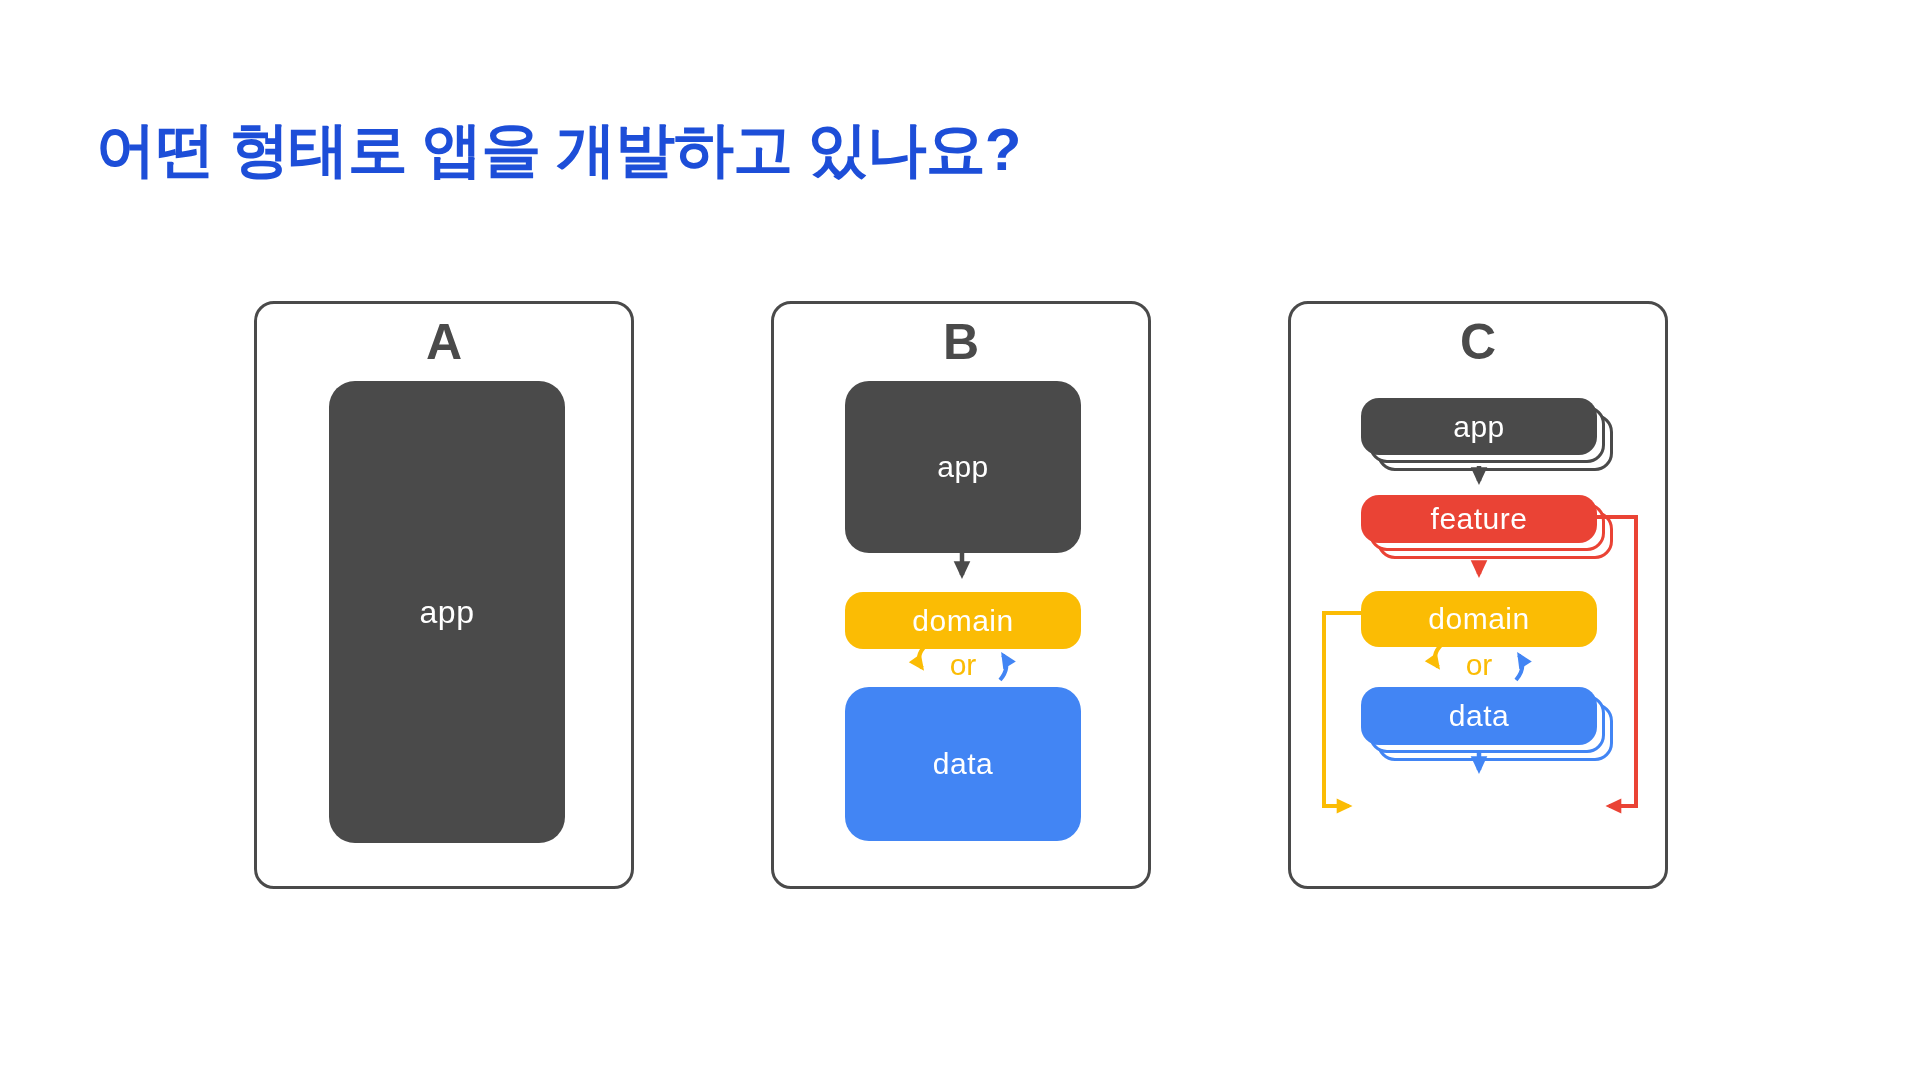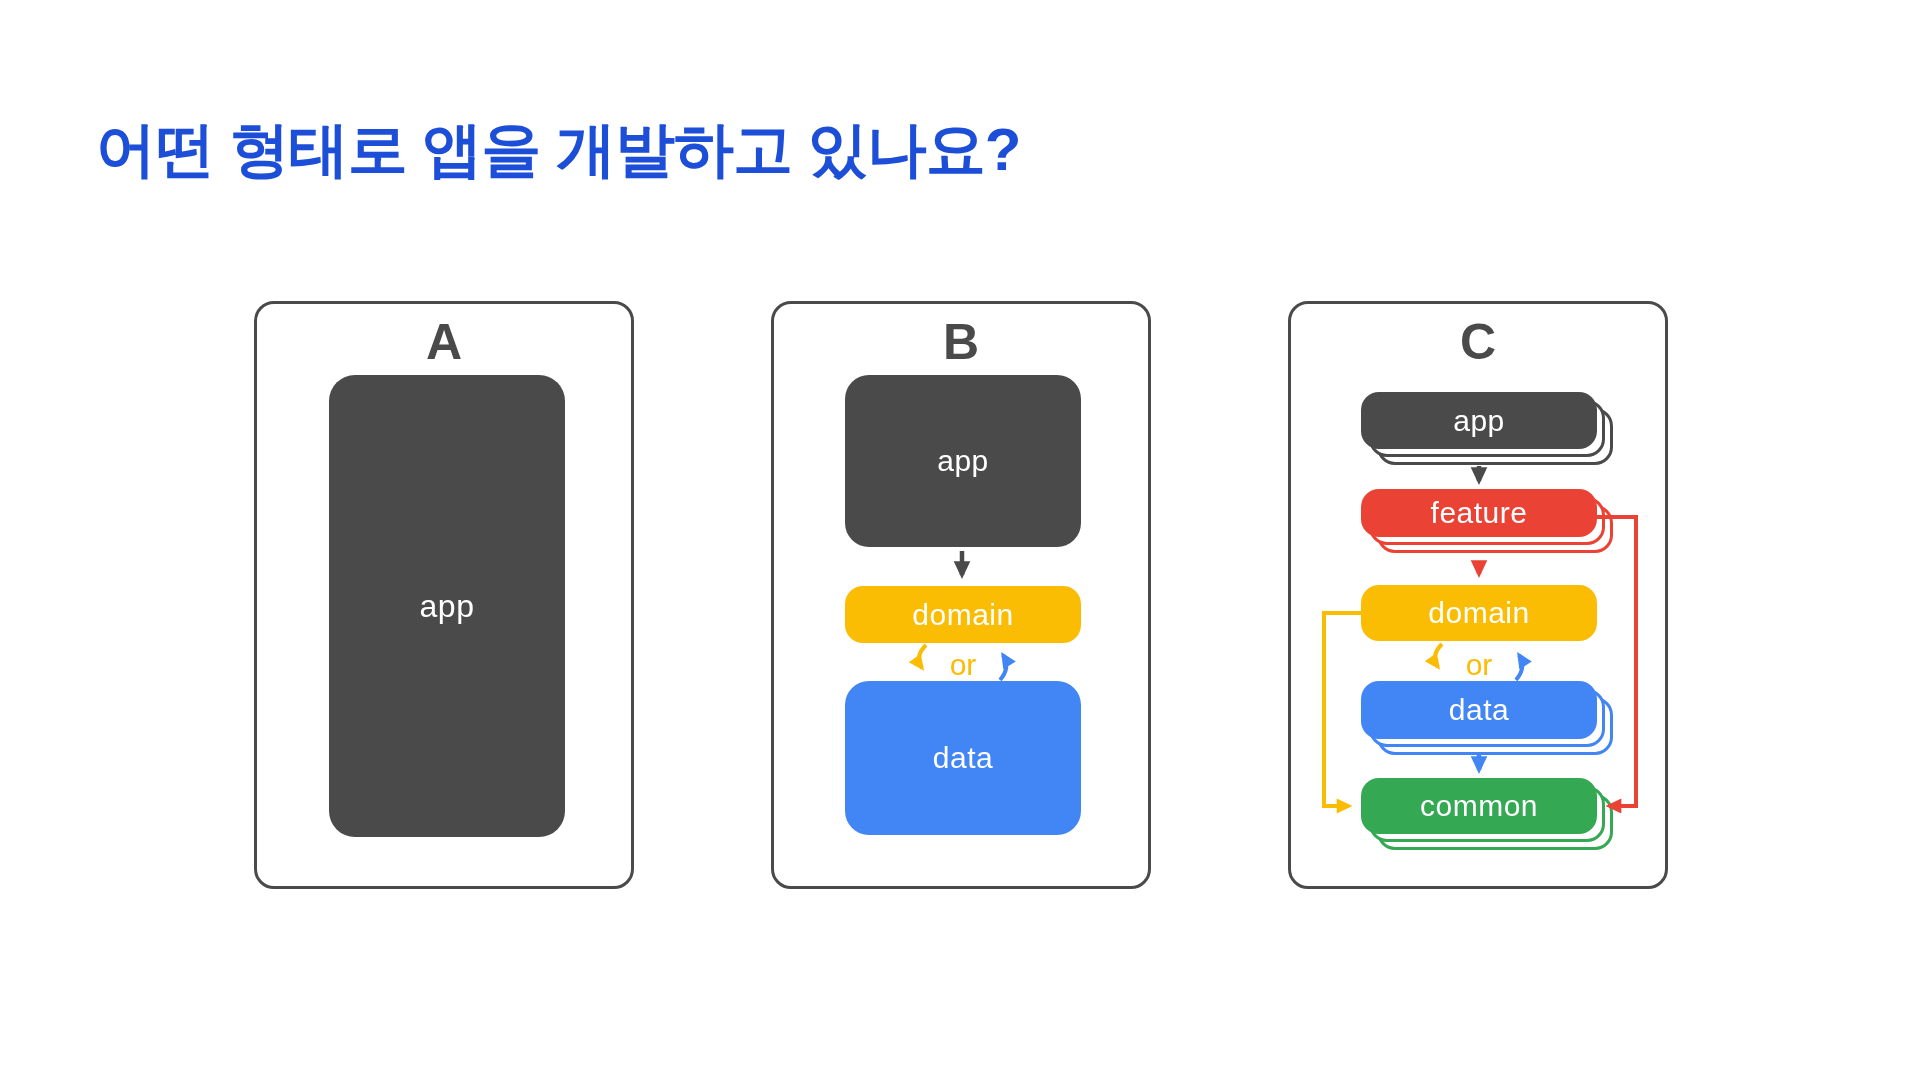--- a/index.html
+++ b/index.html
@@ -4,21 +4,21 @@
 <style>
   html,body{margin:0;padding:0;background:#ffffff;}
   .stage{position:relative;width:1920px;height:1080px;background:#ffffff;overflow:hidden;
          font-family:"Liberation Sans","DejaVu Sans",sans-serif;}
   .title{position:absolute;left:96px;top:118px;font-size:60px;line-height:64px;
          font-weight:800;color:#1d4ed8;letter-spacing:-1px;white-space:nowrap;}
   .panel{position:absolute;top:301px;width:380px;height:588px;box-sizing:border-box;
          background:#fff;border:3px solid #4A4A4A;border-radius:20px;}
   .panel-label{position:absolute;left:0;right:0;top:12px;text-align:center;
          font-size:50px;line-height:52px;font-weight:700;color:#4A4A4A;}
-  .stack{position:absolute;}
+  .stack{position:absolute;margin-top:6px;}
   .ghost{position:absolute;inset:0;border-radius:18px;background:#ffffff;
          border:3px solid var(--c);box-sizing:border-box;}
   .g1{transform:translate(8px,8px);}
   .g2{transform:translate(16px,16px);}
   .card{position:absolute;inset:0;border-radius:18px;background:var(--c);
         color:#ffffff;display:flex;align-items:center;justify-content:center;
         font-size:30px;font-weight:500;letter-spacing:0.5px;}
   .r24 .card,.r24 .ghost{border-radius:24px;}
   .r26 .card,.r26 .ghost{border-radius:26px;}
   .big-label .card{font-size:32px;}
@@ -113,27 +113,20 @@
     </div>
 
     <div class="stack" style="--c:#4285F4;left:70px;top:377px;width:236px;height:58px;">
       <div class="ghost g2"></div>
       <div class="ghost g1"></div>
       <div class="card">
         <span>data</span>
       </div>
     </div>
 
-    <div class="stack" style="--c:#34A853;left:70px;top:474px;width:236px;height:56px;">
-      <div class="ghost g2"></div>
-      <div class="ghost g1"></div>
-      <div class="card">
-        <span>common</span>
-      </div>
-    </div>
 
     <svg class="arrows" viewBox="0 0 374 582">
 
       <line x1="188" y1="162" x2="188" y2="177" stroke="#4A4A4A" stroke-width="4.5" marker-end="url(#ah-dark)"></line>
 
       <line x1="188" y1="257" x2="188" y2="270" stroke="#EA4335" stroke-width="4.5" marker-end="url(#ah-red)"></line>
 
       <path d="M151,340 C143,348 142,356 147,363" fill="none" stroke="#FBBC04" stroke-width="4" marker-end="url(#ah-yellow)"></path>
       <text x="188" y="371" text-anchor="middle" font-size="30" font-weight="500" fill="#FBBC04">or</text>
       <path d="M225,376 C232,368 233,359 228,351" fill="none" stroke="#4285F4" stroke-width="4" marker-end="url(#ah-blue)"></path>

